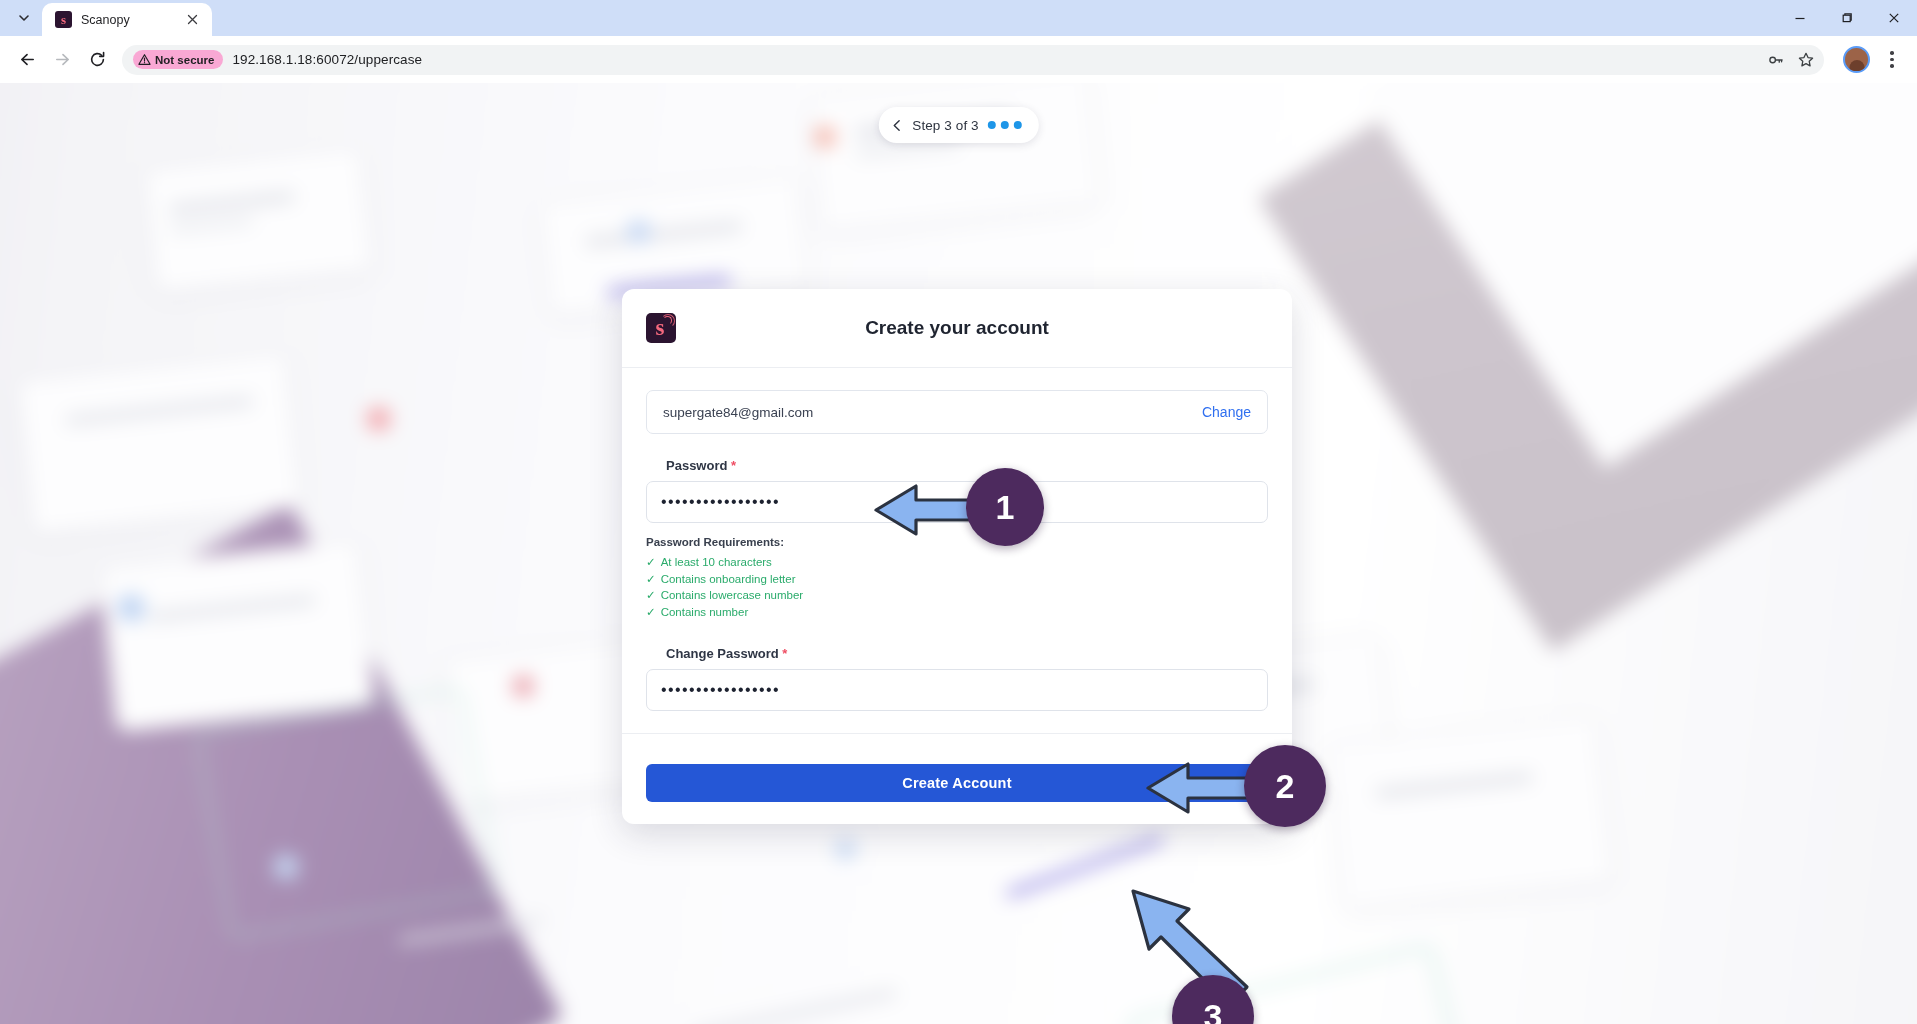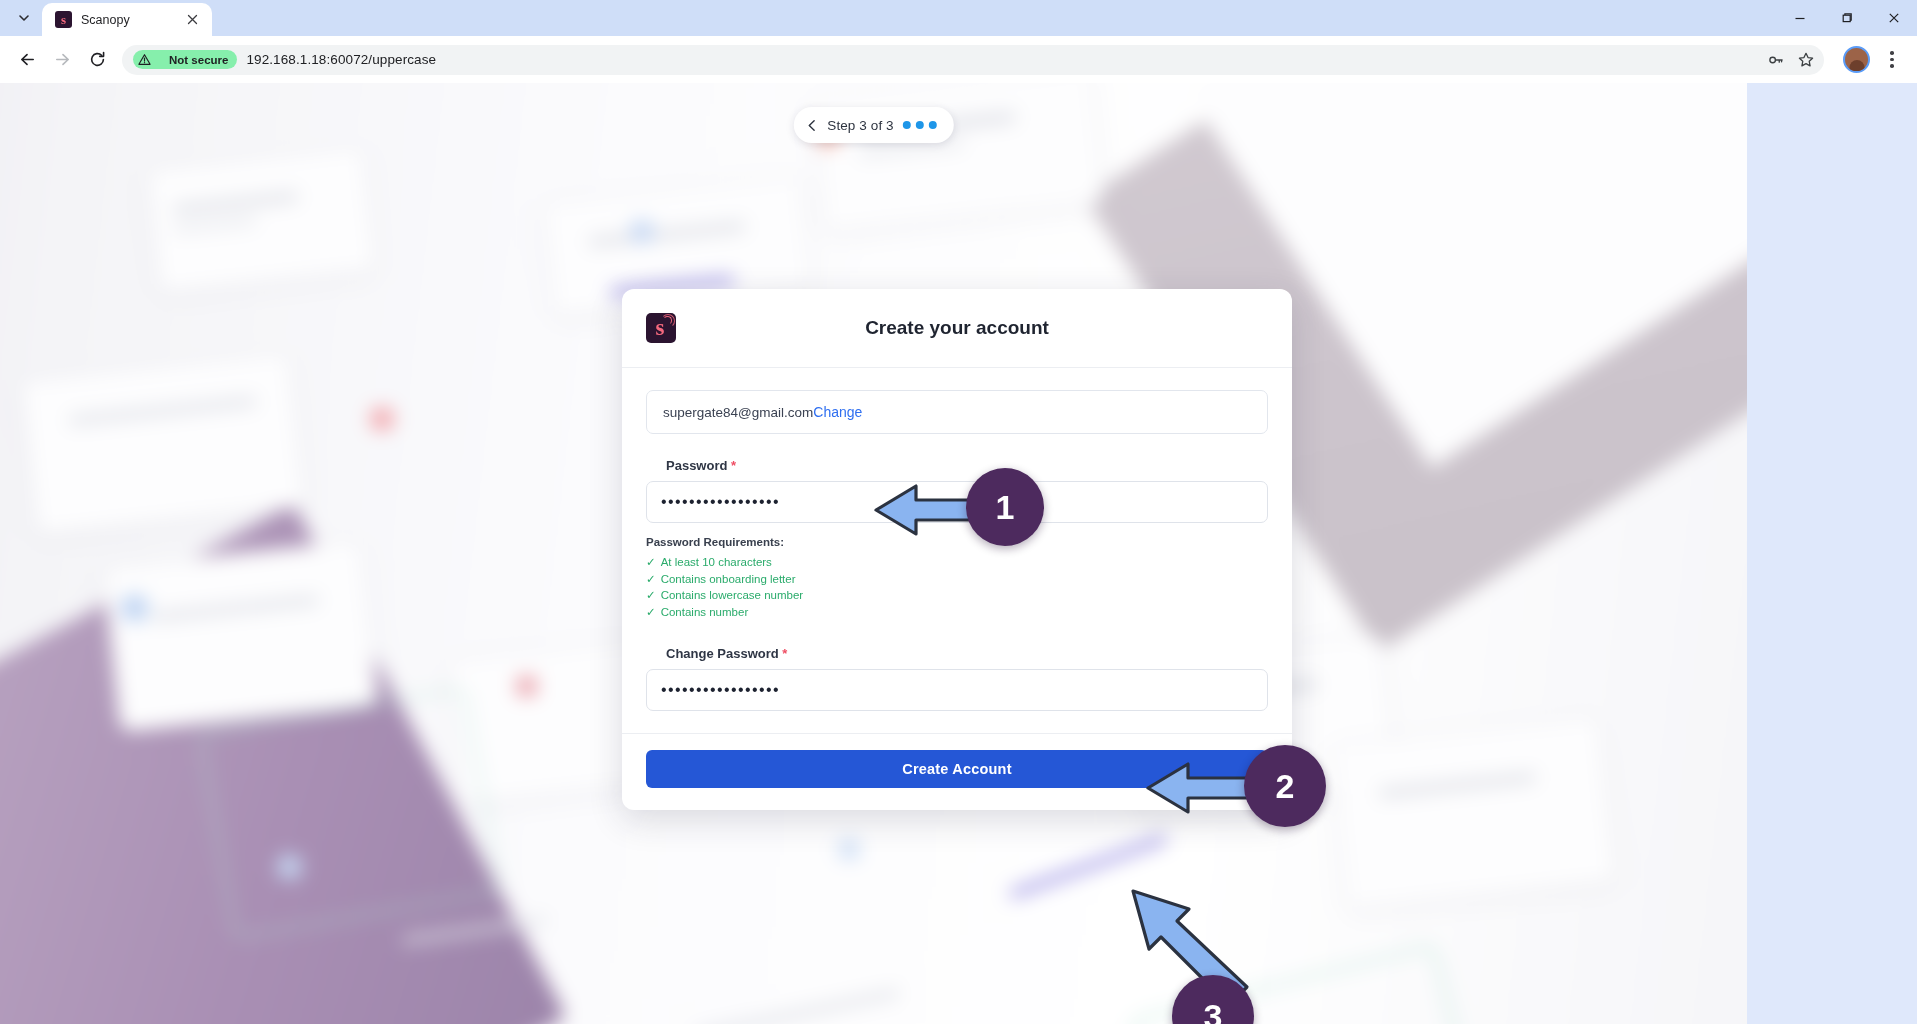--- a/index.html
+++ b/index.html
@@ -69,23 +69,23 @@
     display: flex; align-items: center; justify-content: center;
     cursor: pointer; flex: none;
   }
   .omnibox {
     flex: 1; height: 30px; margin: 0 8px 0 6px;
     background: #f1f3f4; border-radius: 16px;
     display: flex; align-items: center; padding: 0 11px;
     position: relative;
   }
   .notsecure {
-    display: flex; align-items: center; gap: 18px;
+    display: flex; align-items: center; gap: 4px;
     padding: 3px 9px 3px 5px; border-radius: 14px;
-    background: #86efac; margin-right: 9px; justify-content: center;
+    background: #f9a8d4; margin-right: 9px; justify-content: center;
   }
   .notsecure-text { font-size: 11.5px; color: #1f1f22; font-weight: bold; }
   .url-text { font-size: 13.5px; color: #202124; letter-spacing: 0.1px; }
   .omni-actions {
     position: absolute; right: 4px; top: 0; height: 30px;
     display: flex; align-items: center; gap: 2px;
   }
   .omni-icon {
     width: 28px; height: 28px; border-radius: 50%;
     display: flex; align-items: center; justify-content: center;
@@ -105,21 +105,21 @@
   .menu-btn {
     width: 28px; height: 32px; margin-left: 5px;
     display: flex; flex-direction: column; align-items: center;
     justify-content: center; gap: 3px; cursor: pointer; flex: none;
   }
   .menu-btn i { width: 3.5px; height: 3.5px; border-radius: 50%; background: #414146; }
 
   
   .viewport {
     position: absolute; left: 0; top: 83px;
-    width: 1747px; height: 941px; overflow: hidden;
+    width: 1917px; height: 941px; overflow: hidden;
     background: #15803d;
   }
 
   
   .bg-wrap { position: absolute; inset: 0; filter: blur(9px); transform: scale(1.04); }
   .bg-base { position: absolute; inset: 0; background: #f6f6f9; }
   .bg-sheet {
     position: absolute; left: -6%; top: -12%; width: 118%; height: 130%;
     background: linear-gradient(103deg,
       #eceaf0 0%, #f4f4f7 12%, #fbfbfd 36%, #ffffff 62%, #f5f5f8 88%, #eeecef 100%);
@@ -202,21 +202,21 @@
   .brand-logo .arc.a2 { width: 14px; height: 14px; right: 1px; top: 1px; opacity: .8; }
   .card-title {
     position: absolute; left: 0; right: 0; text-align: center;
     font-size: 19px; font-weight: bold; color: #1f2430;
     pointer-events: none;
   }
   .card-body { padding: 22px 24px 0; }
 
   .email-row {
     height: 44px; border: 1px solid #e2e6ed; border-radius: 7px;
-    display: flex; align-items: center; 
+    display: flex; align-items: center; justify-content: space-between;
     padding: 0 16px; margin-bottom: 24px;
   }
   .email-val { font-size: 13.5px; color: #3b4252; }
   .email-change {
     font-size: 14px; color: #2f6ff0; cursor: pointer; font-weight: 500;
   }
 
   .field-label {
     font-size: 13px; font-weight: bold; color: #2f3645; margin-bottom: 8px; margin-left: 20px;
   }
@@ -231,21 +231,21 @@
   .req-block { margin-top: 13px; }
   .req-title { font-size: 11.5px; font-weight: bold; color: #39404e; margin-bottom: 6px; }
   .req-item {
     font-size: 11.5px; color: #2aab6b; line-height: 16.5px;
     display: flex; gap: 5px;
   }
   .req-check { color: #2aab6b; }
 
   .confirm-block { margin-top: 26px; padding-bottom: 22px; }
   .card-foot {
-    border-top: 1px solid #eceef2; padding: 16px 24px 22px;
+    border-top: 1px solid #eceef2; padding: 30px 24px 22px;
   }
   .btn-create {
     width: 100%; height: 38px; background: #2557d6; color: #fff;
     border: none; border-radius: 6px; font-size: 14.5px; font-weight: bold;
     cursor: pointer; font-family: "Liberation Sans", sans-serif;
     letter-spacing: .2px;
   }
 
   
   .anno { position: absolute; z-index: 20; pointer-events: none; }

